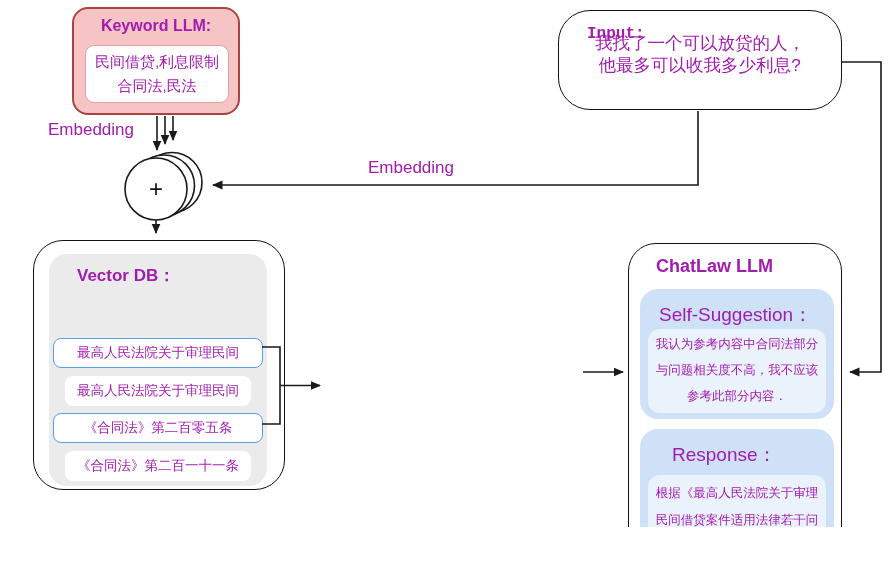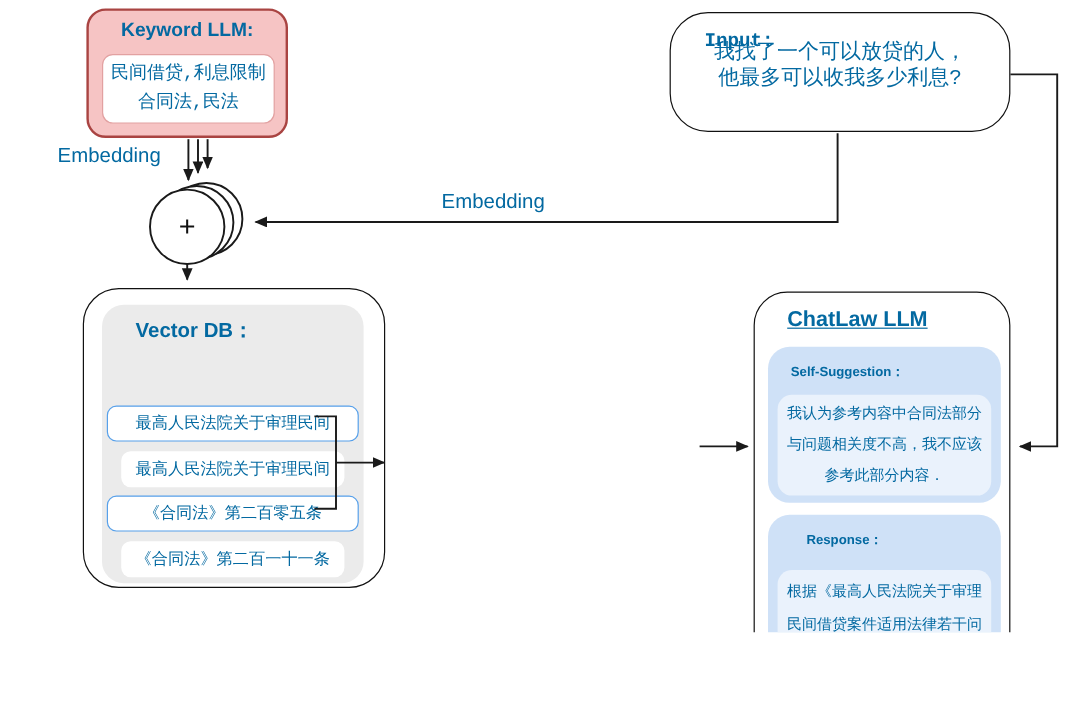--- a/index.html
+++ b/index.html
@@ -1,60 +1,60 @@
 <!DOCTYPE html>
 <html><head>
 <meta charset="utf-8">
 <style>
   html,body{margin:0;padding:0;background:#ffffff;}
   .canvas{
     position:relative;width:892px;height:527px;background:#ffffff;overflow:hidden;
-    font-family:"Liberation Sans","DejaVu Sans",sans-serif;color:#0369a1;
+    font-family:"Liberation Sans","DejaVu Sans",sans-serif;color:#a21caf;
   }
   .overlay{position:absolute;left:0;top:0;width:892px;height:587px;pointer-events:none;z-index:5;}
   .box{position:absolute;box-sizing:border-box;background:#fff;}
 
   
   .kw-box{left:72px;top:7px;width:168px;height:108px;background:#f6c4c4;border:2px solid #a94442;border-radius:16px;z-index:2;}
   .kw-title{font-weight:bold;font-size:16px;text-align:center;padding-top:8px;}
   .kw-inner{position:absolute;left:11px;top:36px;width:144px;height:58px;background:#fff;border:1.5px solid #e2a1a1;border-radius:9px;
-    font-size:15px;line-height:24px;text-align:center;white-space:pre-line;padding-top:4px;box-sizing:border-box;font-family:Liberation Mono, monospace;}
+    font-size:15px;line-height:24px;text-align:center;white-space:pre-line;padding-top:4px;box-sizing:border-box;}
 
   
   .input-box{left:558px;top:10px;width:284px;height:100px;border:1.7px solid #111;border-radius:32px;z-index:2;font-family:Liberation Mono, monospace;}
   .input-title{position:absolute;left:28px;top:14px;font-weight:bold;font-size:16px;}
   .input-text{position:absolute;left:0;top:22px;width:100%;text-align:center;font-size:17.5px;line-height:22px;white-space:pre-line;}
 
   
   .embed-left{position:absolute;left:48px;top:120px;font-size:17px;z-index:2;}
   .embed-right{position:absolute;left:368px;top:158px;font-size:17px;z-index:2;}
 
   
-  .vdb-outer{left:33px;top:240px;width:252px;height:250px;border:1.7px solid #111;border-radius:30px;z-index:2;margin-left:36px;}
+  .vdb-outer{left:33px;top:240px;width:252px;height:250px;border:1.7px solid #111;border-radius:30px;z-index:2;}
   .vdb-gray{position:absolute;left:15px;top:13px;width:218px;height:232px;background:#ebebeb;border-radius:18px;}
   .vdb-title{font-weight:bold;font-size:17px;padding:10px 0 0 28px;}
   .vdb-item{position:absolute;left:16px;width:186px;height:30px;background:#fff;border-radius:8px;
     font-size:13.5px;line-height:30px;text-align:center;box-sizing:border-box;}
   .vdb-item.hl{left:4px;width:210px;border:1.5px solid #57a0ea;line-height:27px;}
   .vi0{top:47px;} .vi1{top:84px;} .vi2{top:122px;} .vi3{top:159px;} .vi4{top:197px;}
 
   
   .ref-outer{left:325px;top:245px;width:258px;height:260px;border:1.7px solid #111;border-radius:30px;z-index:2;}
   .ref-gray{position:absolute;left:15px;top:13px;width:228px;height:234px;background:#ebebeb;border-radius:18px;}
   .ref-title{font-weight:bold;font-size:17px;padding:10px 0 0 14px;}
   .ref-panel{position:absolute;left:12px;top:46px;width:204px;height:178px;background:#f8f8f8;border-radius:12px;
     font-size:13px;line-height:27.5px;text-align:center;white-space:pre-line;padding-top:6px;box-sizing:border-box;}
 
   
   .cl-outer{left:628px;top:243px;width:214px;height:340px;border:1.7px solid #111;border-radius:28px;z-index:2;}
-  .cl-title{font-weight:bold;font-size:18px;padding:12px 0 0 27px;text-decoration:underline;}
+  .cl-title{font-weight:bold;font-size:18px;padding:12px 0 0 27px;}
   .bubble{position:absolute;left:11px;width:194px;background:#cfe1f7;border-radius:18px;box-sizing:border-box;}
   .ss-box{top:45px;height:130px;}
   .resp-box{top:185px;height:144px;padding-left:13px;}
-  .bubble-title{font-weight:bold;font-size:11px;padding:13px 0 0 19px;}
+  .bubble-title{font-weight:normal;font-size:19px;padding:13px 0 0 19px;}
   .bubble-inner{position:absolute;left:8px;width:178px;background:#eaf2fc;border-radius:12px;
     font-size:12.5px;text-align:center;white-space:pre-line;box-sizing:border-box;}
   .ss-inner{top:40px;height:84px;line-height:26px;padding-top:2px;}
   .resp-inner{top:46px;height:92px;line-height:27px;padding-top:5px;}
 </style>
 </head>
 <body>
 
 <div class="canvas">
 

